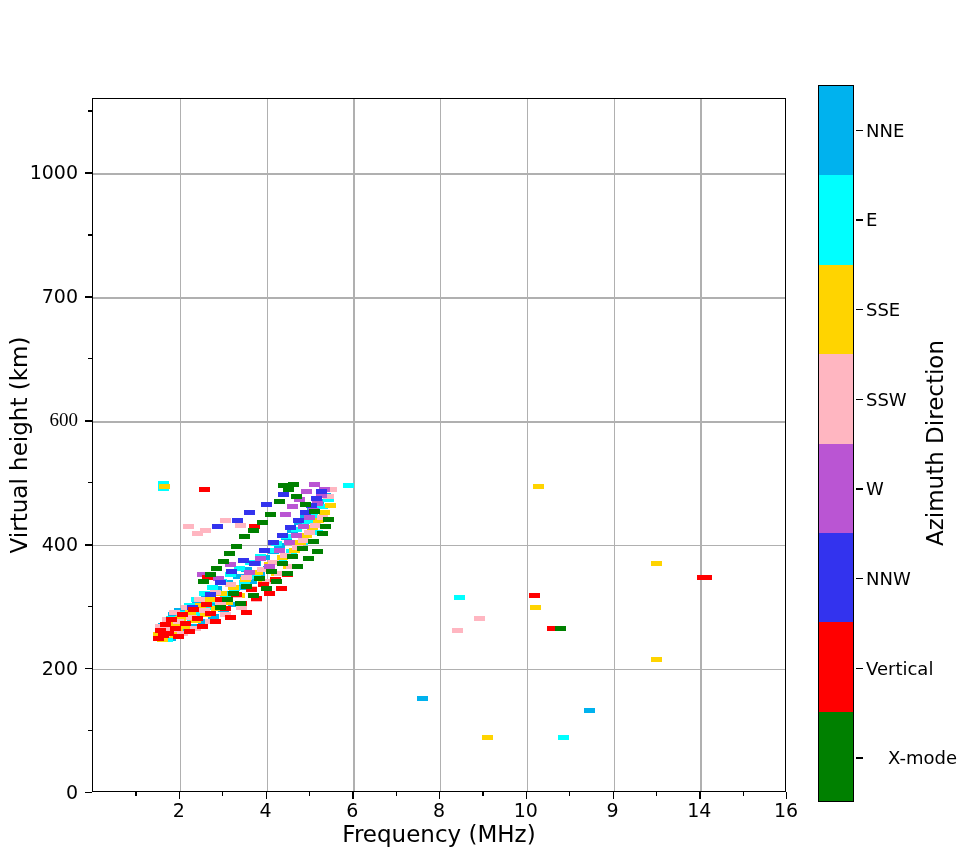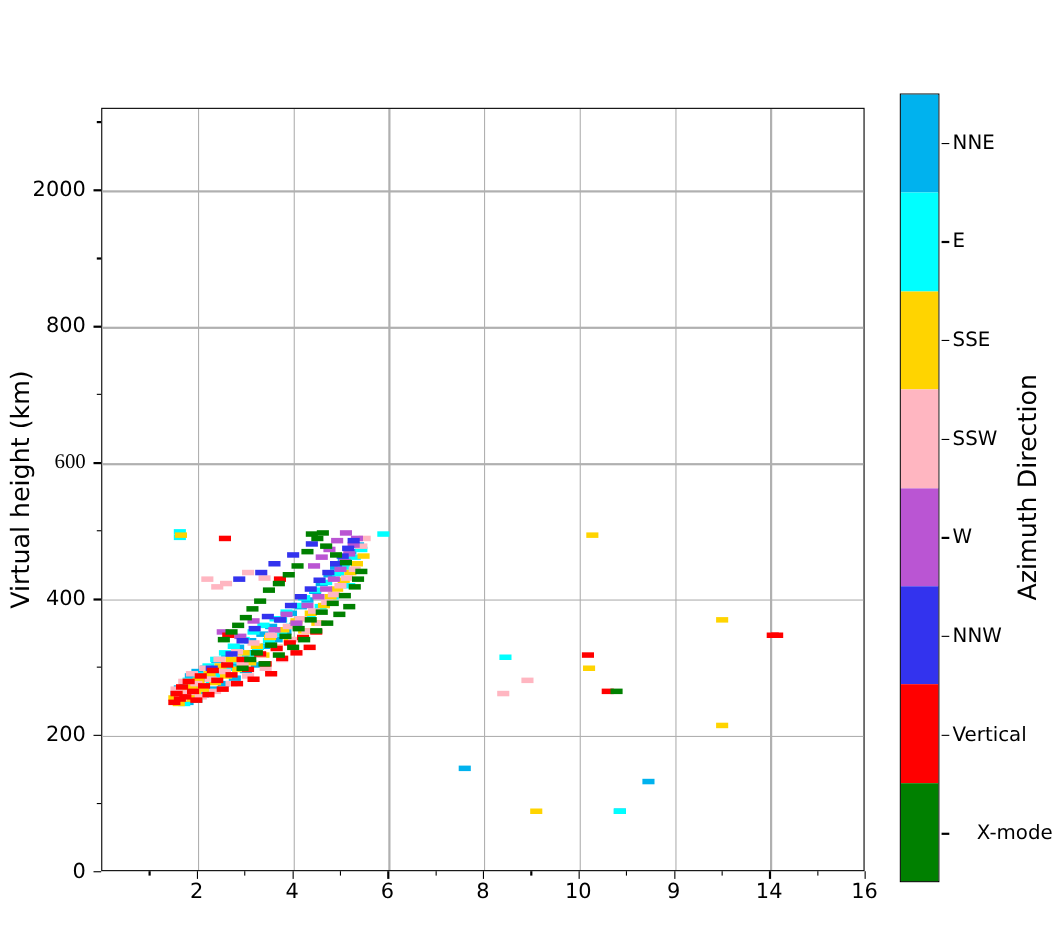--- a/index.html
+++ b/index.html
@@ -408,31 +408,32 @@
       <div class="tick xmin" style="left: 742.625px;"></div>
       <div class="tick ymaj" style="top: 792px;"></div>
       <div class="ticklabel y" style="top: 792px;">0</div>
       <div class="tick ymaj" style="top: 668.071px;"></div>
       <div class="ticklabel y" style="top: 668.071px;">200</div>
       <div class="tick ymaj" style="top: 544.143px;"></div>
       <div class="ticklabel y" style="top: 544.143px;">400</div>
       <div class="tick ymaj" style="top: 420.214px;"></div>
       <div class="ticklabel y" style="top: 420.214px; font-family: Liberation Serif, serif;">600</div>
       <div class="tick ymaj" style="top: 296.286px;"></div>
-      <div class="ticklabel y" style="top: 296.286px;">800</div>
+      <div class="ticklabel y" style="top: 296.286px;">700</div>
       <div class="tick ymaj" style="top: 172.357px;"></div>
-      <div class="ticklabel y" style="top: 172.357px;">2000</div>
+      <div class="ticklabel y" style="top: 172.357px;">1000</div>
       <div class="tick ymin" style="top: 730.036px;"></div>
       <div class="tick ymin" style="top: 606.107px;"></div>
       <div class="tick ymin" style="top: 482.179px;"></div>
       <div class="tick ymin" style="top: 358.25px;"></div>
       <div class="tick ymin" style="top: 234.321px;"></div>
       <div class="tick ymin" style="top: 110.393px;"></div>
     </div>
 
+  <div id="xlabel">Frequency (MHz)</div>
   <div id="ylabel">Virtual height (km)</div>
 
   <div id="cbar">
       <div class="cseg" style="background: rgb(0, 178, 238);"></div>
       <div class="cseg" style="background: rgb(0, 255, 255);"></div>
       <div class="cseg" style="background: rgb(255, 212, 0);"></div>
       <div class="cseg" style="background: rgb(255, 182, 193);"></div>
       <div class="cseg" style="background: rgb(186, 85, 211);"></div>
       <div class="cseg" style="background: rgb(51, 51, 238);"></div>
       <div class="cseg" style="background: rgb(255, 0, 0);"></div>

